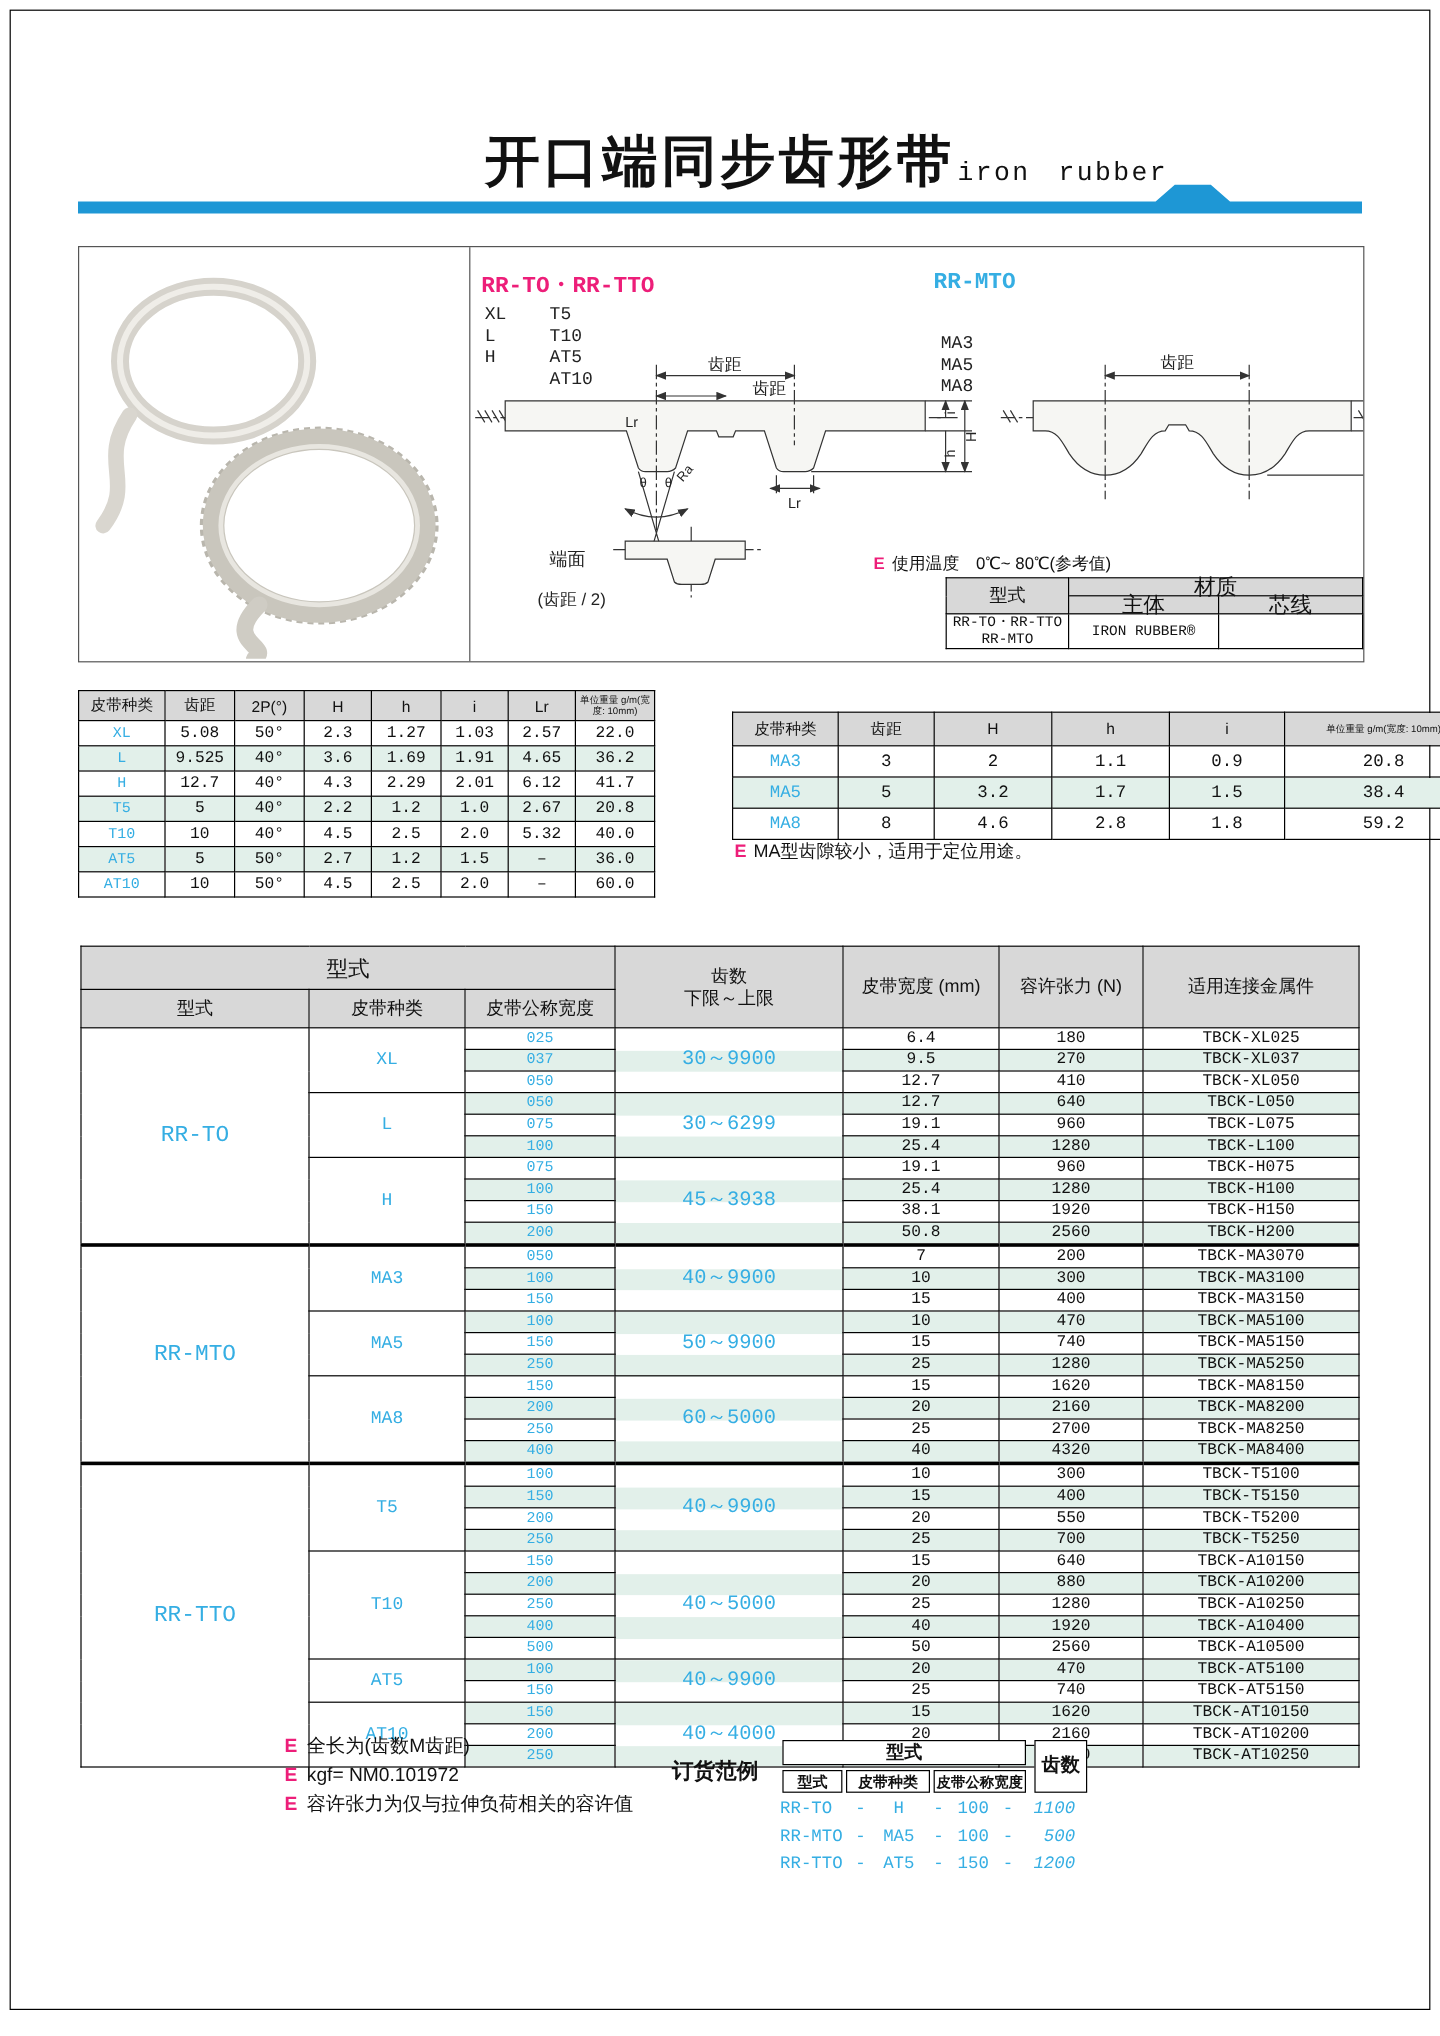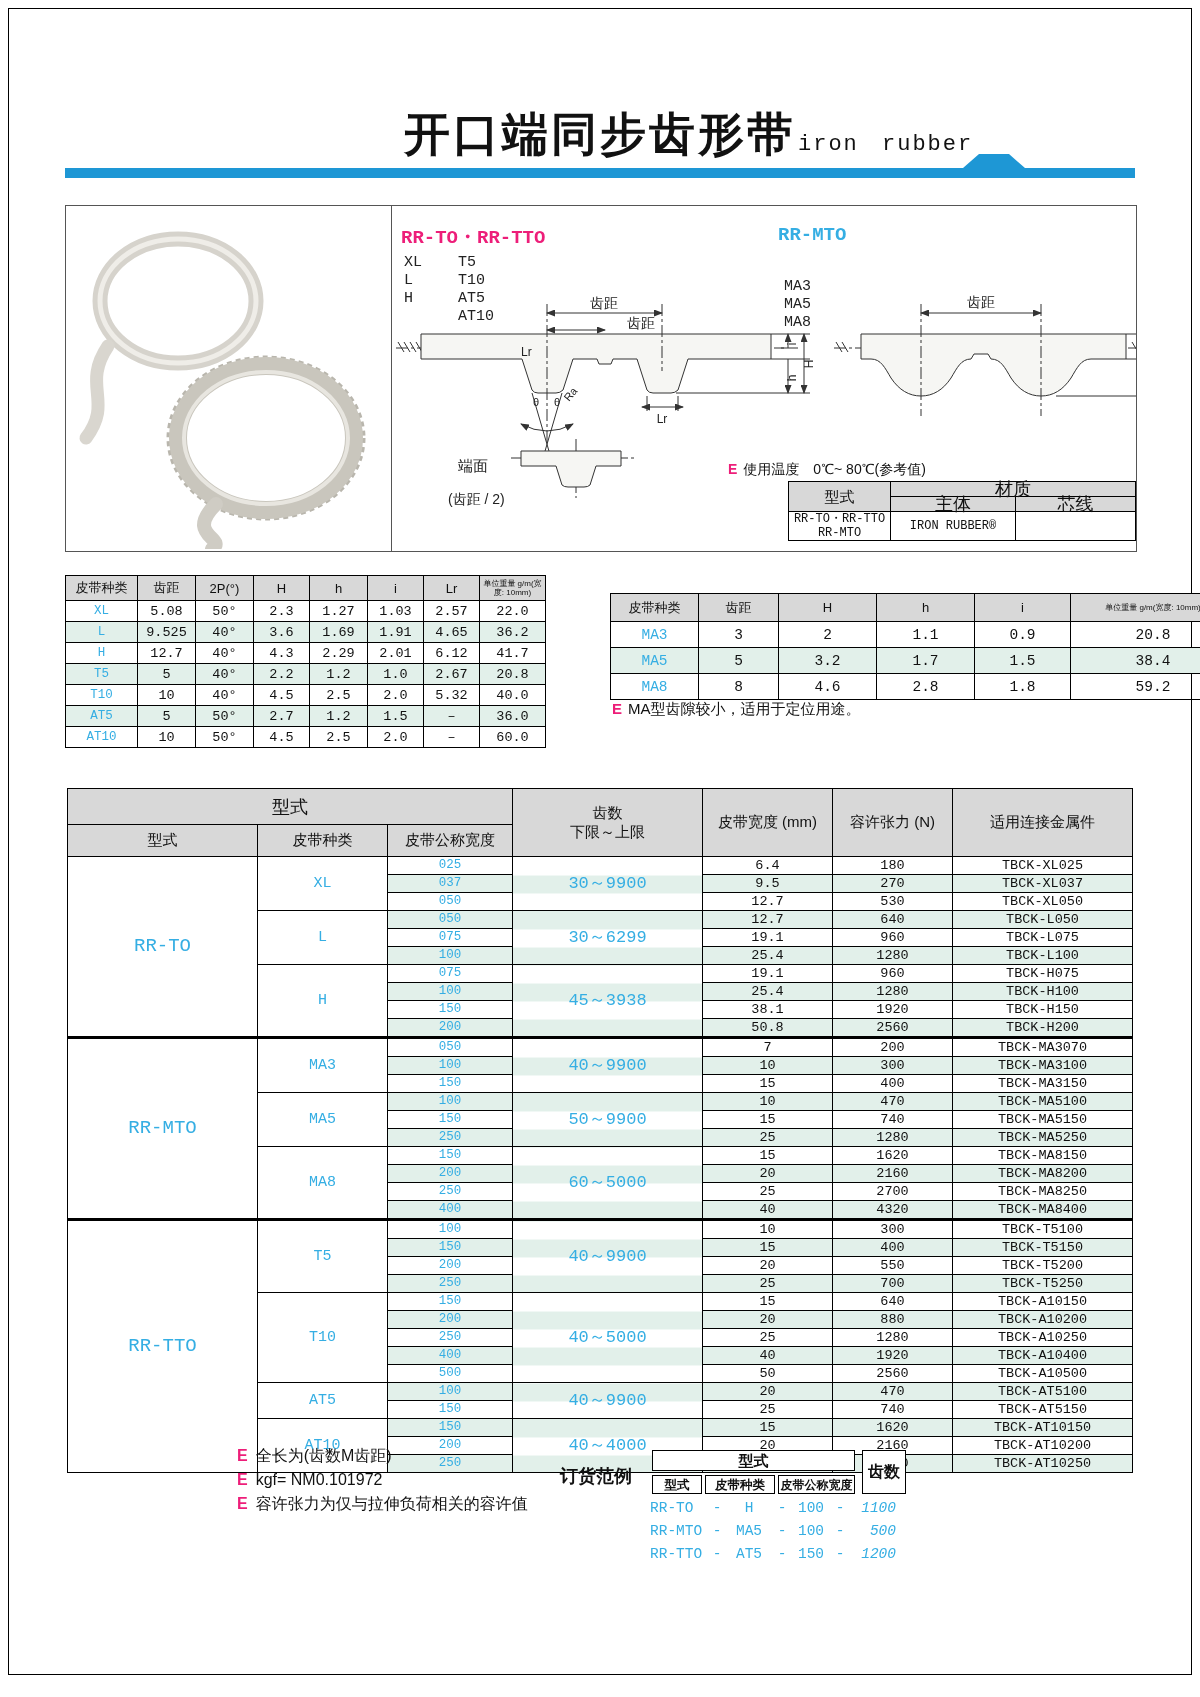--- a/index.html
+++ b/index.html
@@ -410,21 +410,21 @@
         </tr>
         <tr>
           <td class="w stripe">037</td>
           <td class="stripe">9.5</td>
           <td class="stripe">270</td>
           <td class="stripe">TBCK-XL037</td>
         </tr>
         <tr>
           <td class="w">050</td>
           <td>12.7</td>
-          <td>530</td>
+          <td>410</td>
           <td>TBCK-XL050</td>
         </tr>
         <tr>
           <td class="type" rowspan="3">L</td>
           <td class="w stripe">050</td>
           <td class="range rg" rowspan="3">30～6299</td>
           <td class="stripe">12.7</td>
           <td class="stripe">640</td>
           <td class="stripe">TBCK-L050</td>
         </tr>

